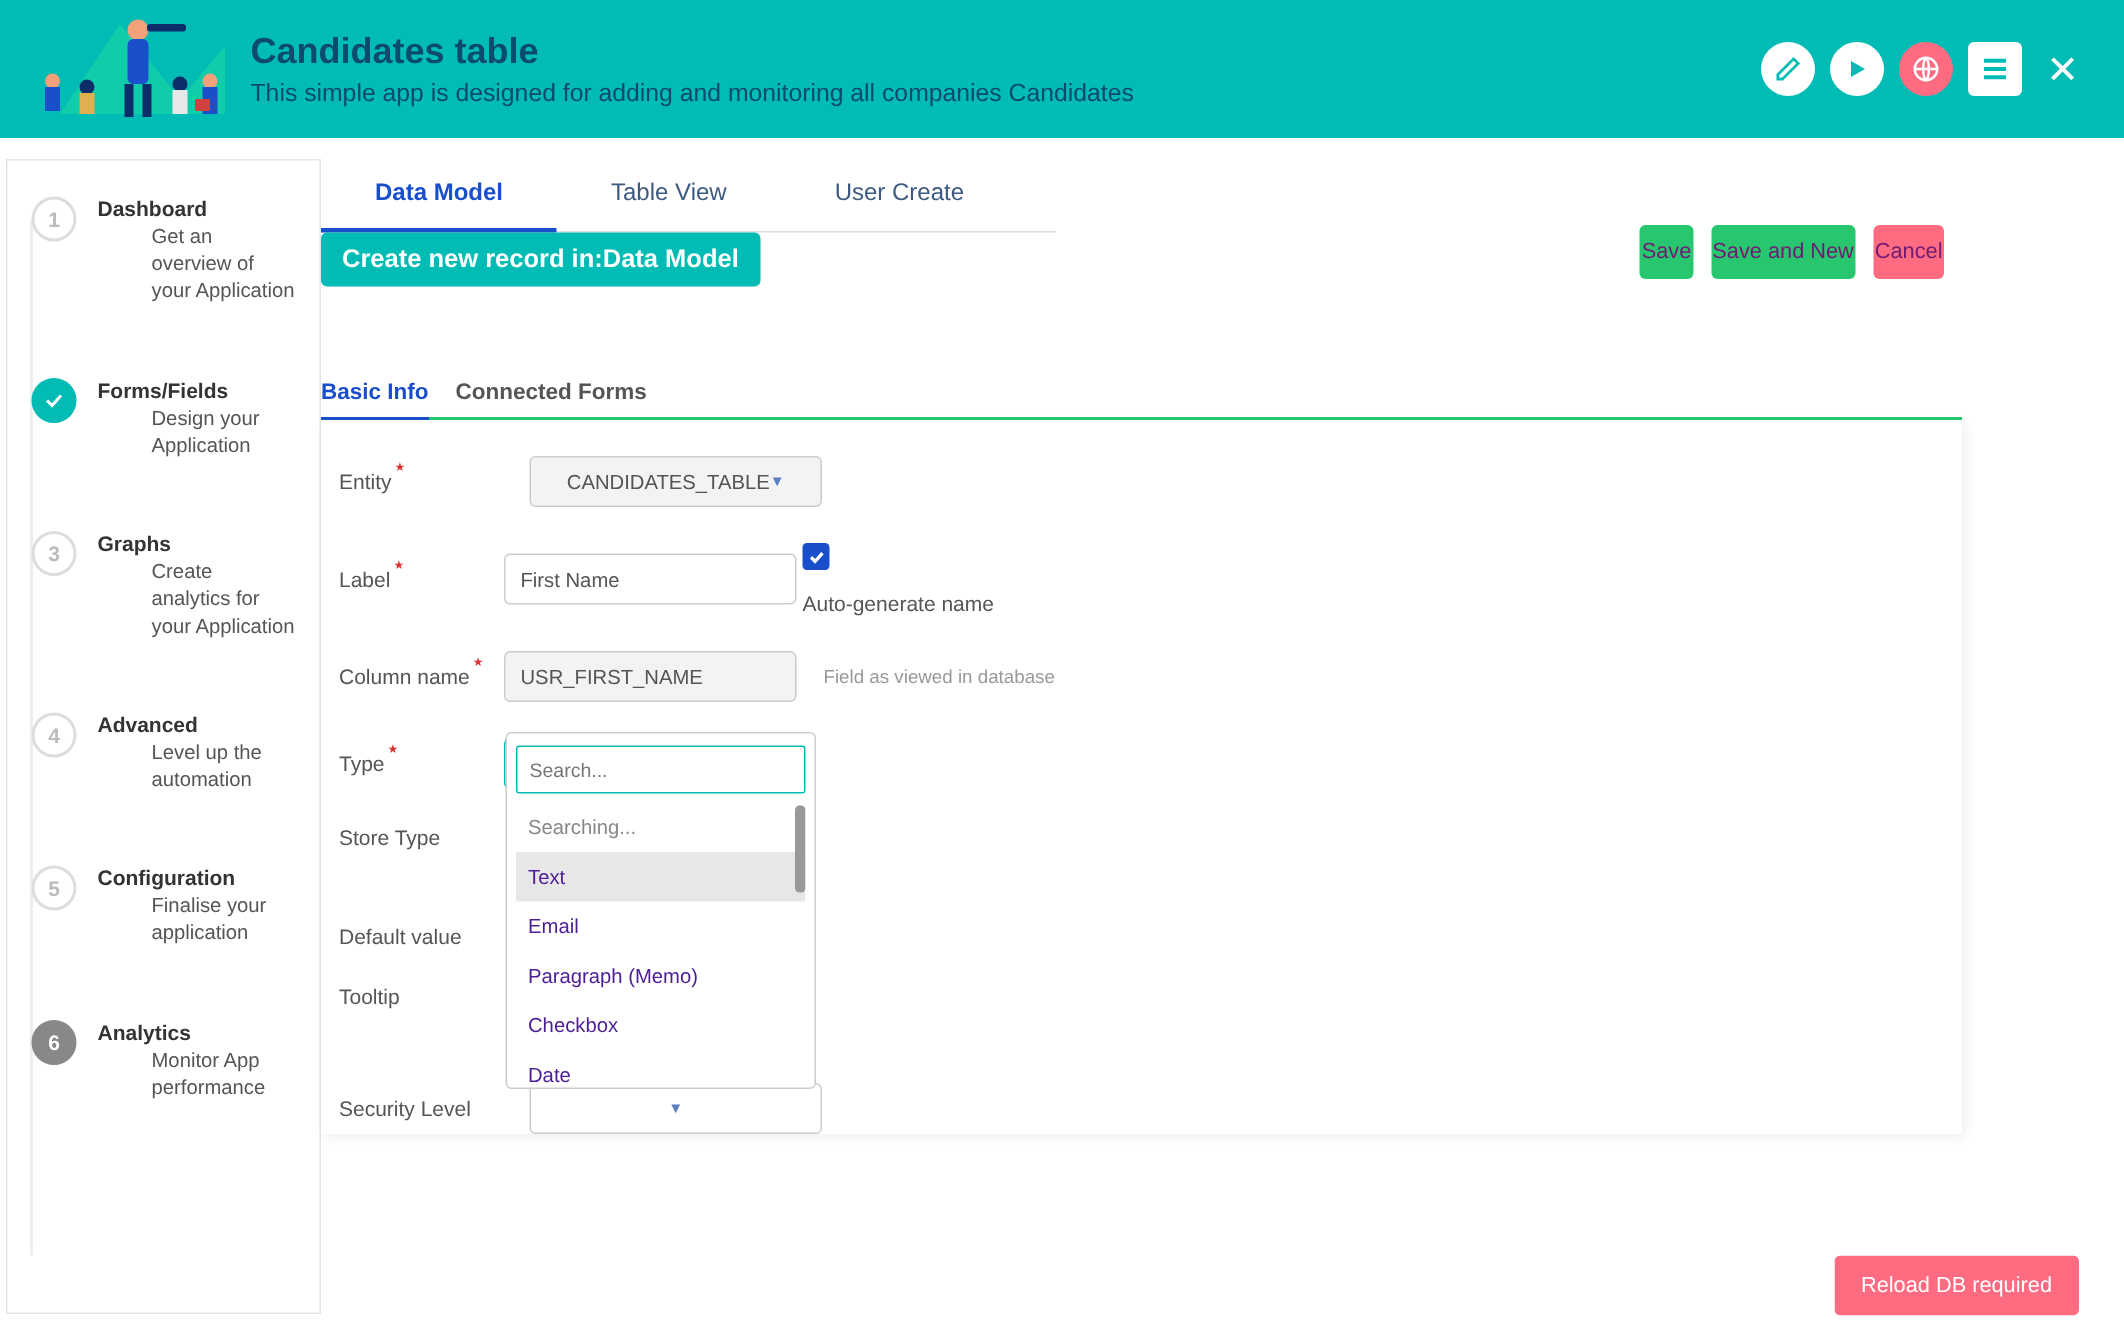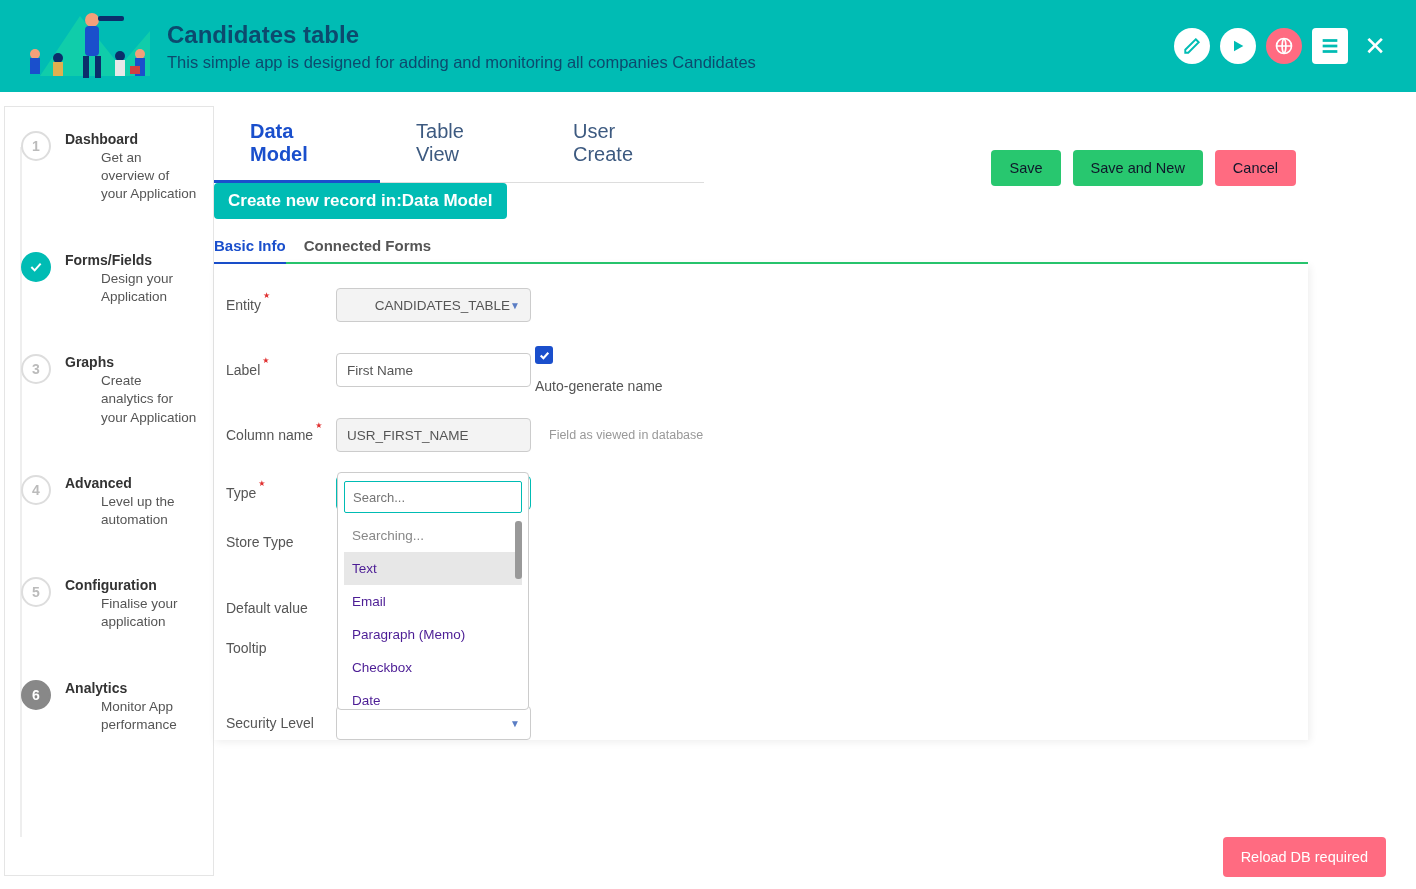--- a/index.html
+++ b/index.html
@@ -26,52 +26,52 @@
 .step-circle.active svg { stroke: #fff; }
 .step-line { position: absolute; left: 34px; top: 155px; width: 2px; height: 690px; background: #eee; z-index:0; }
 .step-body { }
 .step-title { font-weight: 700; color: #333; margin-bottom: 2px; }
 .step-desc { color: #555; font-size: 13.5px; line-height: 1.35; margin-left: 36px; }
 
 .main { flex: 1; padding: 14px 0 0 0; position: relative; }
 
 
 .tabs { display: flex; border-bottom: 1px solid #ddd; width: 490px; margin-left: 0; }
-.tab { padding: 14px 36px; color: #3d5a80; font-size: 20px; cursor: pointer; }
+.tab { padding: 14px 36px; color: #3d5a80; font-size: 16px; cursor: pointer; }
 .tab.active { color: #1a4fcc; font-weight: 700; border-bottom: 3px solid #1a4fcc; margin-bottom: -1px; }
 
 
 .pill { display: inline-block; background: #00BCB4; color: #fff; font-weight: 700; font-size: 17px; padding: 8px 14px; border-radius: 4px; }
 .action-row { position: absolute; right: 120px; top: 58px; display: flex; gap: 12px; }
-.abtn { padding: 10px 18px; border-radius: 4px; color: #0f172a; font-size: 14.5px; font-weight: 500; }
+.abtn { padding: 10px 1px; border-radius: 4px; color: #701a75; font-size: 14.5px; font-weight: 500; }
 .abtn.green { background: #28C76F; }
 .abtn.pink { background: #FF6B81; }
 
 
 .inner-tabs { display: flex; gap: 18px; margin-top: 18px; border-bottom: 2px solid #28C76F; width: 1094px; padding-bottom: 0; }
-.itab { font-size: 15px; font-weight: 600; padding-bottom: 8px; color: #555; }
+.itab { font-size: 15px; font-weight: 600; padding-bottom: 8px; color: #555; margin-top: 44px; }
 .itab.active { color: #1a4fcc; border-bottom: 2px solid #1a4fcc; margin-bottom: -2px; }
 
 
 .form-area { padding: 24px 0 0 12px; width: 1094px; box-shadow: 2px 2px 8px rgba(0,0,0,0.07); }
 .frow { display: flex; align-items: center; margin-bottom: 24px; position: relative; }
 .flabel { width: 110px; color: #555; font-size: 14px; font-weight: 500; position: relative; flex-shrink: 0; }
 .required::after { content: '★'; color: #e03030; font-size: 8px; position: absolute; top: -6px; margin-left: 2px; }
 .finput, .fselect { width: 195px; height: 34px; border: 1px solid #ccc; border-radius: 4px; padding: 0 10px; font-size: 13.5px; color: #555; background: #fff; }
-.fselect { background: #f3f3f3; display: flex; align-items: center; justify-content: flex-end; }
+.fselect { background: #f3f3f3; display: flex; align-items: center; justify-content: center; margin-left: 17px; }
 .fselect.white { background: #fff; }
 .chev { color: #5a7dc4; font-size: 10px; }
 .checkbox-wrap { display: flex; margin-left: 4px; gap: 14px; flex-direction: column; }
 .cbx { width: 18px; height: 18px; background: #1a4fcc; border-radius: 3px; display: flex; align-items: center; justify-content: center; }
 .cbx svg { stroke: #fff; }
 .hint { font-size: 12.5px; color: #999; margin-left: 18px; }
 .type-input { border: 1px solid #00BCB4; }
 
 
-.dropdown { position: absolute; left: 123px; top: 261px; width: 192px; background: #fff; border: 1px solid #ccc; border-radius: 4px; padding: 8px 6px 0; z-index: 10; }
+.dropdown { position: absolute; left: 123px; top: 261px; width: 207px; background: #fff; border: 1px solid #ccc; border-radius: 4px; padding: 8px 6px 0; z-index: 10; }
 .dd-search { width: 100%; height: 32px; border: 1px solid #00BCB4; border-radius: 2px; padding: 0 8px; font-size: 13px; color: #888; }
 .dd-list { margin-top: 6px; max-height: 190px; overflow: hidden; position: relative; }
 .dd-item { padding: 9px 8px; font-size: 13.5px; color: #4c1d95; }
 .dd-item.muted { color: #888; }
 .dd-item.hover { background: #e7e7e7; }
 .dd-scroll { position: absolute; right: 0; top: 2px; width: 7px; height: 58px; background: #999; border-radius: 3px; }
 
 .reload-btn { position: fixed; bottom: 12px; right: 30px; background: #FF6B81; color: #fff; padding: 12px 18px; border-radius: 4px; font-size: 14.5px; }
 </style>
 </head>

